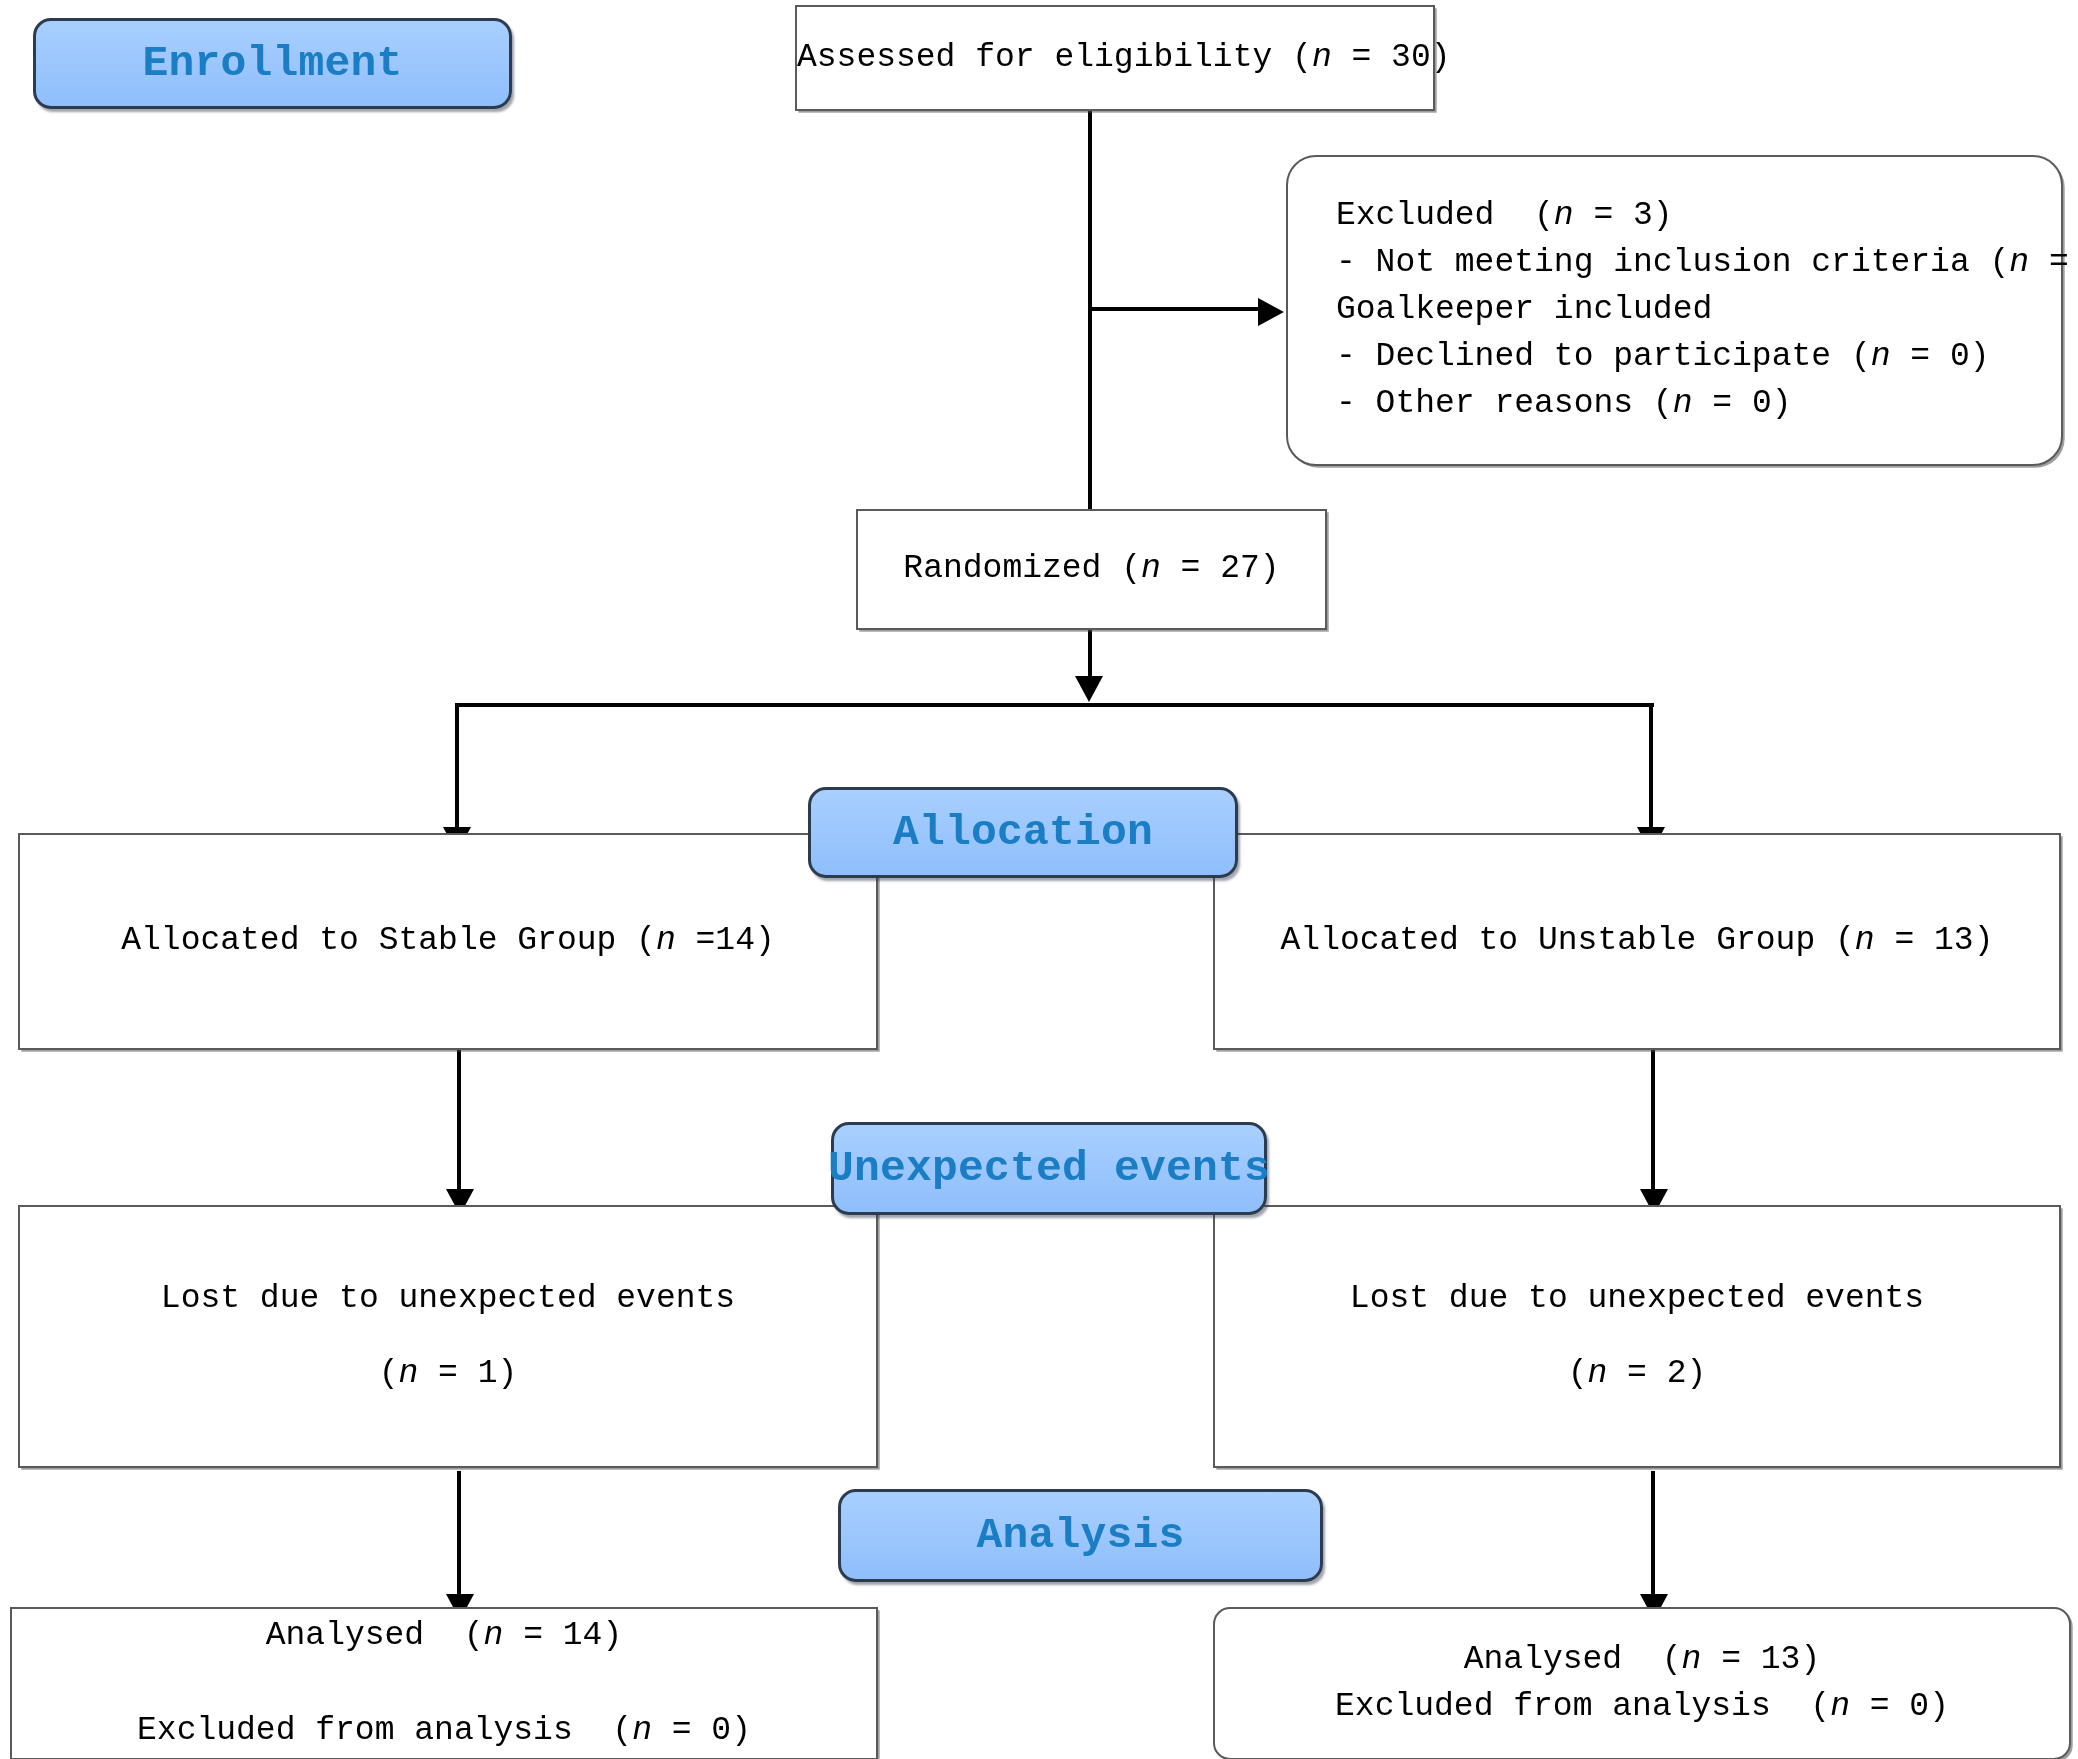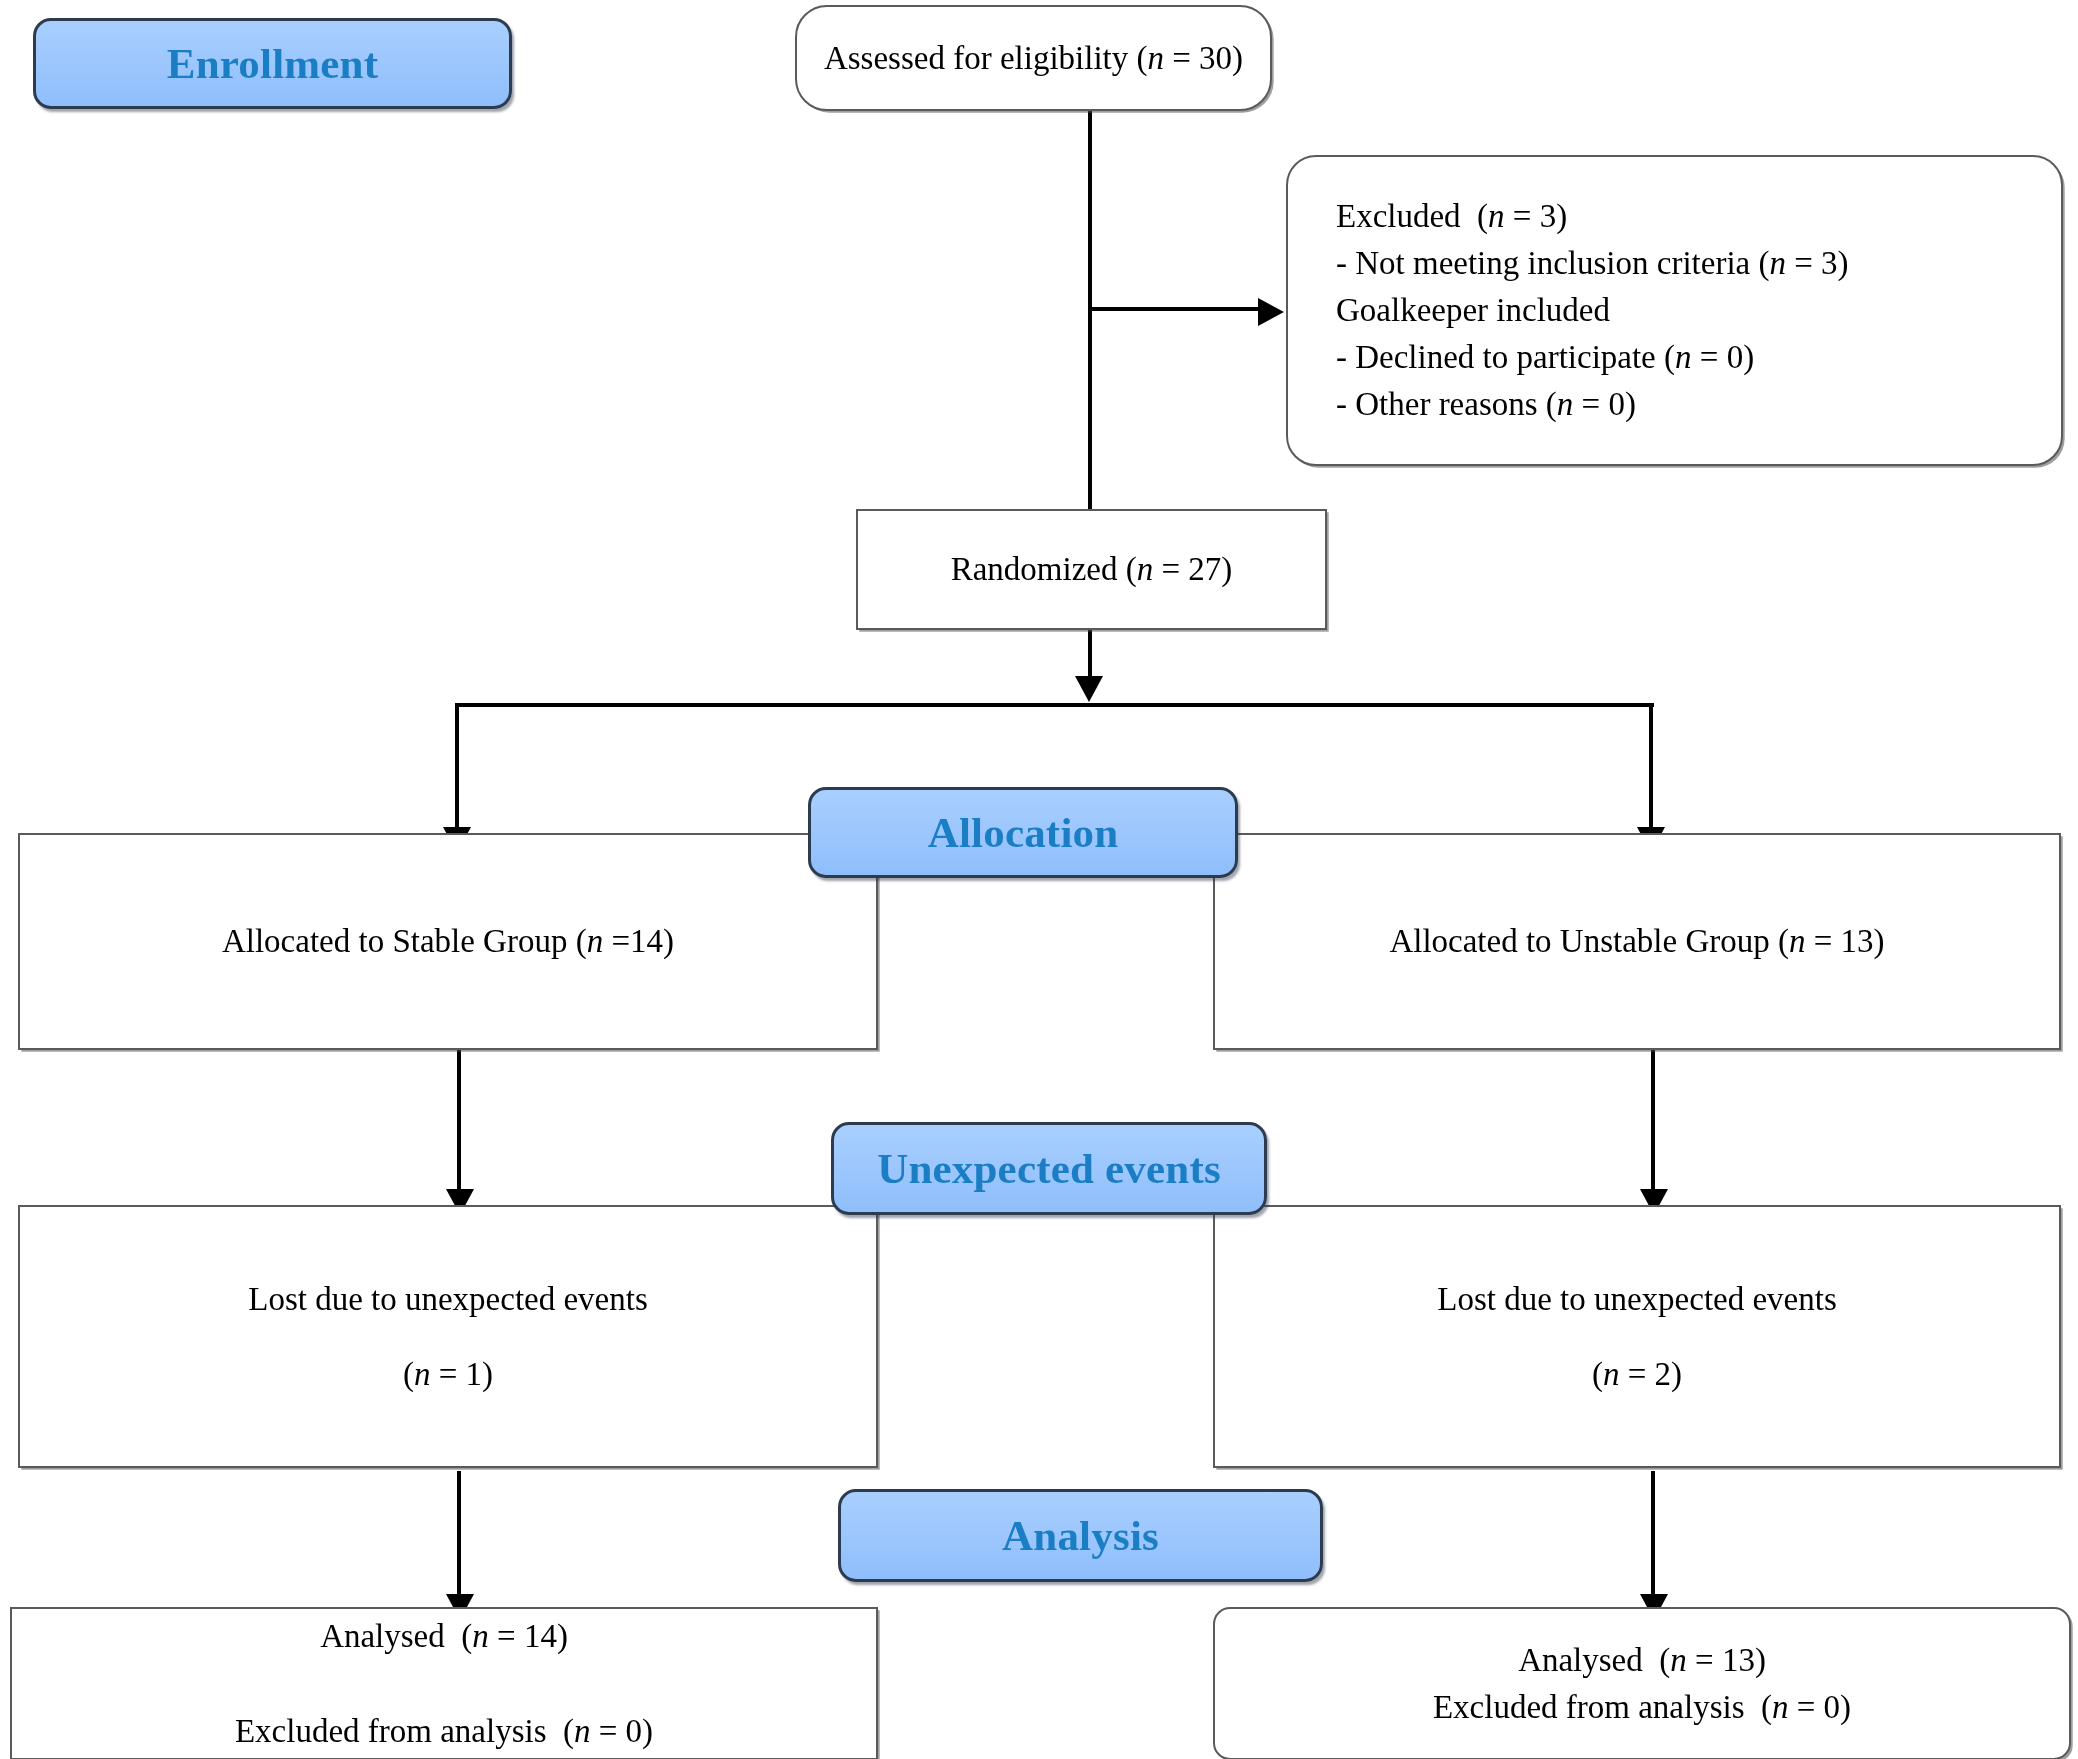--- a/index.html
+++ b/index.html
@@ -5,21 +5,21 @@
   html, body {
     margin: 0;
     padding: 0;
     background: #ffffff;
   }
   #canvas {
     position: relative;
     width: 2079px;
     height: 1760px;
     background: #ffffff;
-    font-family: Liberation Serif, serif;
+    font-family: Liberation Mono, monospace;
     overflow: hidden;
   }
 
   
   .box {
     position: absolute;
     box-sizing: border-box;
     background: #ffffff;
     border: 2.5px solid #5a5a5a;
     box-shadow: 2.5px 2.5px 0 -0.8px rgba(80,80,80,0.55);
@@ -134,21 +134,21 @@
 
   <div class="vline" style="left:1651px; top:1048px; height:145px;"></div>
   <div class="arrow-down" style="left:1640px; top:1189px;"></div>
 
   <div class="vline" style="left:457px; top:1471px; height:126px;"></div>
   <div class="arrow-down" style="left:446px; top:1594px;"></div>
 
   <div class="vline" style="left:1651px; top:1471px; height:126px;"></div>
   <div class="arrow-down" style="left:1640px; top:1594px;"></div>
 
-  <div class="box center" style="left:795px; top:5px; width:477px; height:106px;border-radius:32px;">
+  <div class="box center" style="left:795px; top:5px; width:640px; height:106px;">
     <div class="line">
       Assessed for eligibility (<i>n</i> = 30)
     </div>
   </div>
 
   <div class="box left-aligned" style="left:1286px; top:155px; width:777px; height:311px;">
     <div class="line">
       Excluded&nbsp; (<i>n</i> = 3)
     </div>
     <div class="line">

